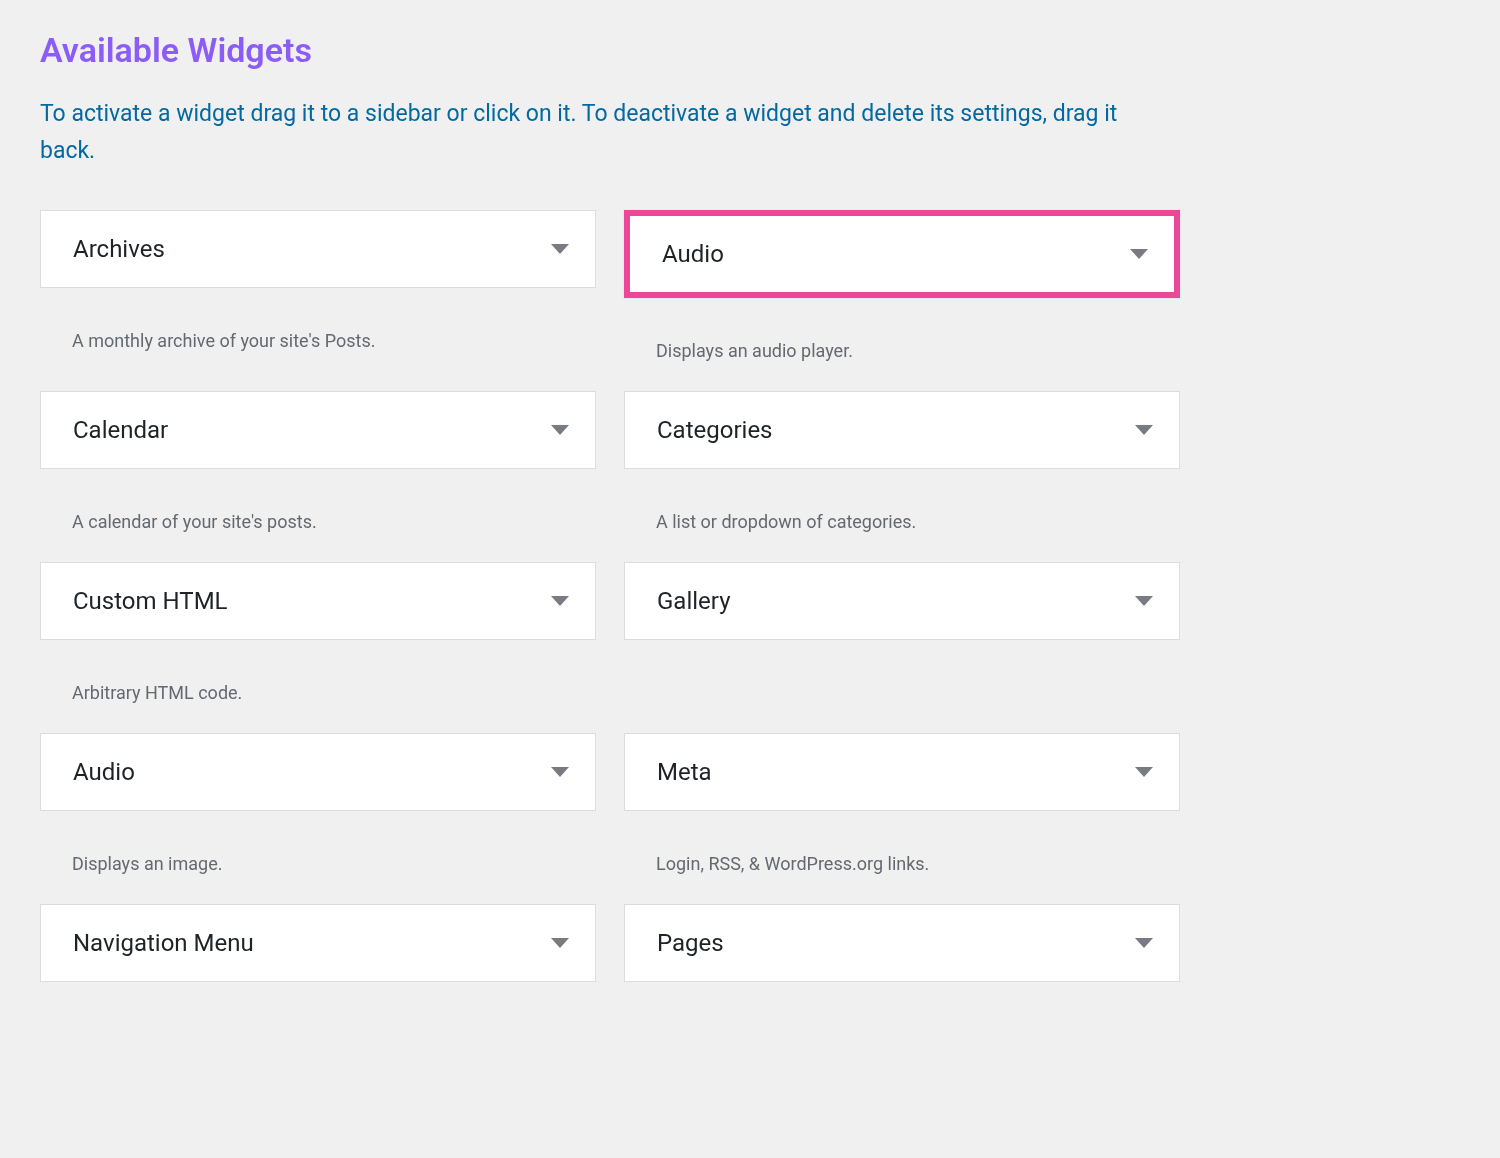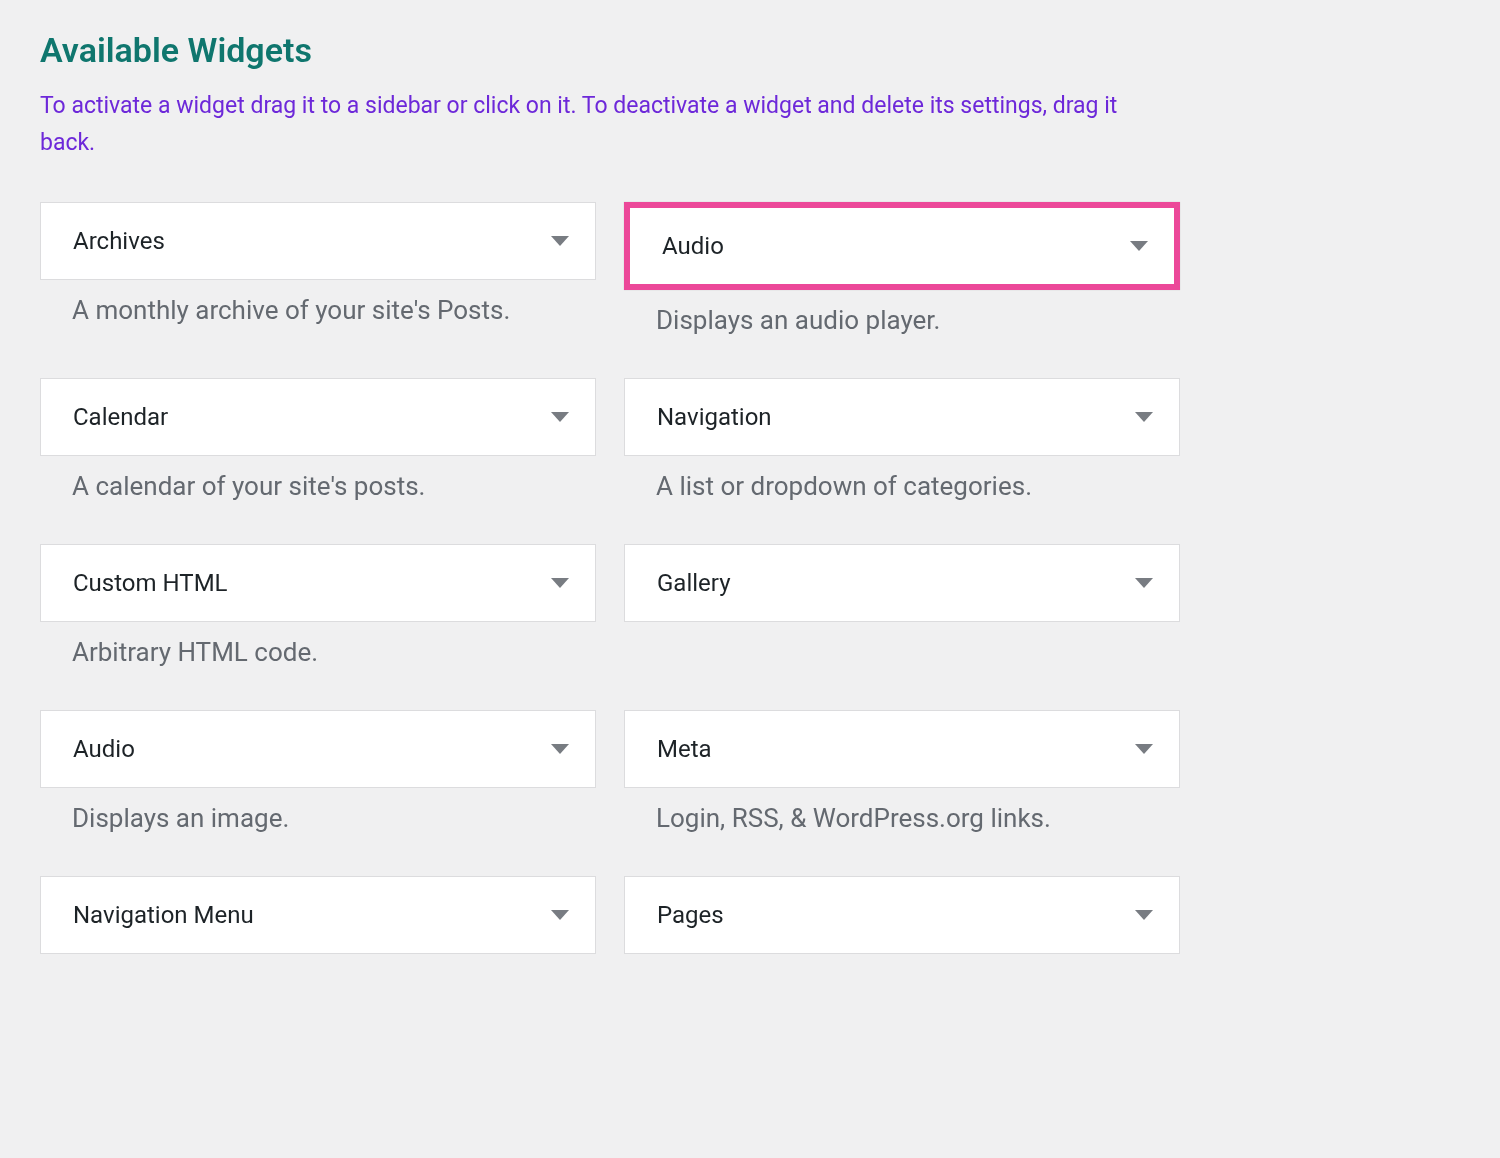--- a/index.html
+++ b/index.html
@@ -9,27 +9,27 @@
     }
     body {
       font-family: -apple-system, BlinkMacSystemFont, "Segoe UI", Roboto, Helvetica, Arial, sans-serif;
       background: #f0f0f1;
       padding: 30px 40px;
       color: #1d2327;
     }
     .page-title {
       font-size: 34px;
       font-weight: 600;
-      color: #0f766e;
-      margin-bottom: 18px;
+      color: #8b5cf6;
+      margin-bottom: 26px;
     }
     .page-description {
       font-size: 23px;
       line-height: 1.6;
-      color: #6d28d9;
+      color: #0369a1;
       margin-bottom: 40px;
       max-width: 1100px;
     }
     .widgets-grid {
       display: grid;
       grid-template-columns: 1fr 1fr;
       column-gap: 28px;
       row-gap: 0;
       max-width: 1140px;
     }
@@ -57,23 +57,23 @@
       color: #1d2327;
     }
     .chevron {
       width: 0;
       height: 0;
       border-left: 9px solid transparent;
       border-right: 9px solid transparent;
       border-top: 10px solid #787c82;
     }
     .widget-description {
-      font-size: 26px;
+      font-size: 18px;
       color: #646970;
-      padding: 12px 0 28px 32px;
+      padding: 40px 0 28px 32px;
       line-height: 1.4;
       min-height: 88px;
     }
   </style>
 </head>
 <body>
 
 <h2 class="page-title">Available Widgets</h2>
 <p class="page-description">To activate a widget drag it to a sidebar or click on it. To deactivate a widget and delete its settings, drag it back.</p>
 
@@ -98,21 +98,21 @@
   <div class="widget-item">
     <div class="widget-header">
       <span class="widget-title">Calendar</span>
       <span class="chevron"></span>
     </div>
     <div class="widget-description">A calendar of your site's posts.</div>
   </div>
 
   <div class="widget-item">
     <div class="widget-header">
-      <span class="widget-title">Navigation</span>
+      <span class="widget-title">Categories</span>
       <span class="chevron"></span>
     </div>
     <div class="widget-description">A list or dropdown of categories.</div>
   </div>
 
   <div class="widget-item">
     <div class="widget-header">
       <span class="widget-title">Custom HTML</span>
       <span class="chevron"></span>
     </div>

